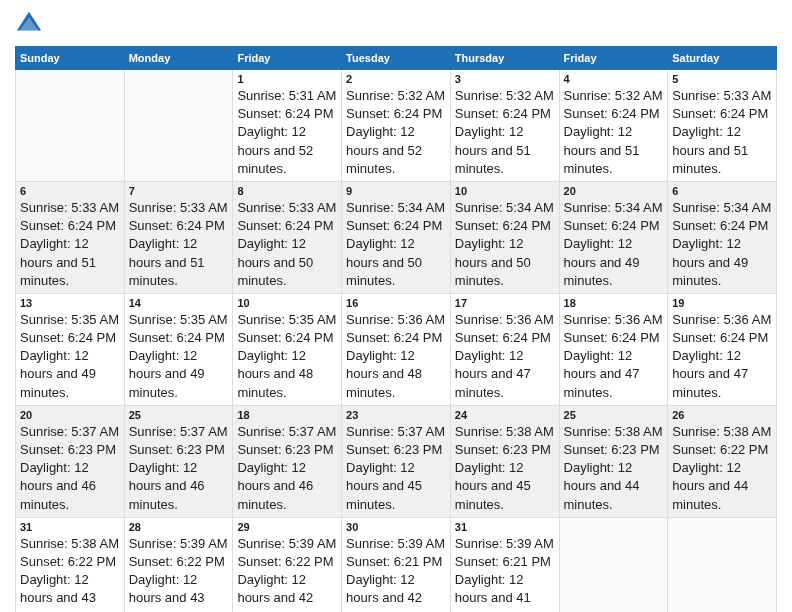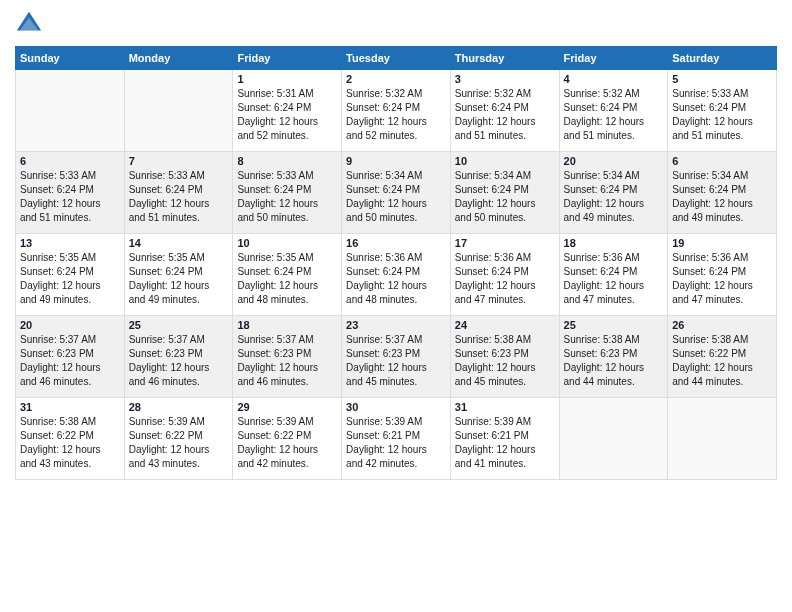--- a/index.html
+++ b/index.html
@@ -87,21 +87,21 @@
       background: #f9f9f9;
     }
     .day-num {
       font-size: 11px;
       font-weight: bold;
       color: #1a1a2e;
       display: block;
       margin-bottom: 2px;
     }
     .day-info {
-      font-size: 10px;
+      font-size: 13px;
       line-height: 1.4;
       color: #222;
     }
     .row-shaded td {
       background: #f0f0f0;
     }
   </style>
 </head>
 <body>
 

